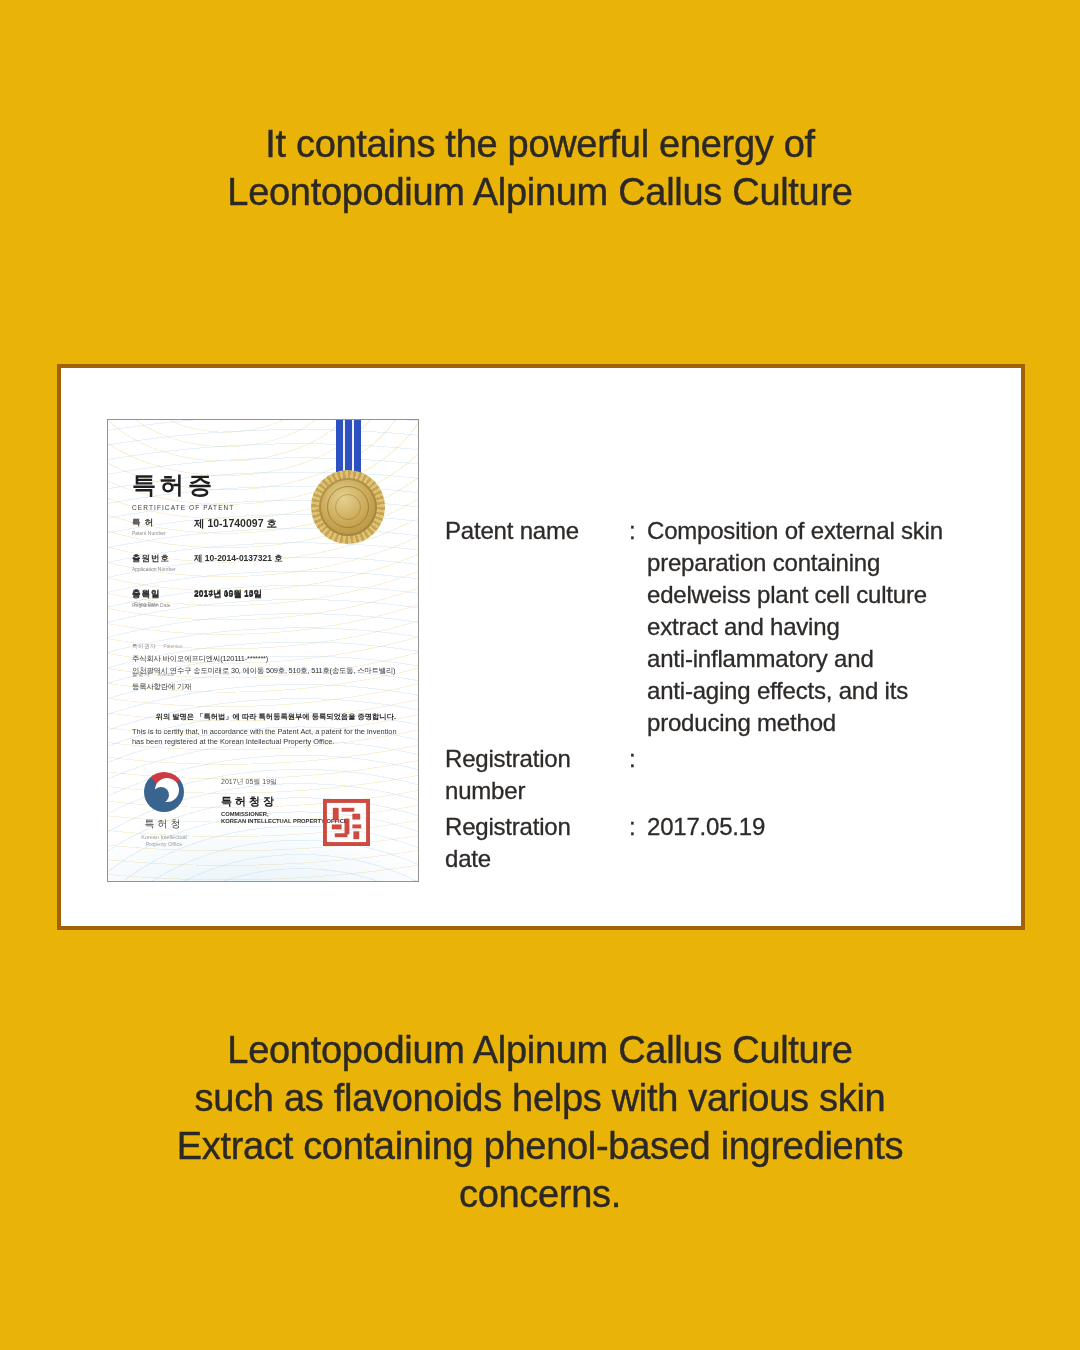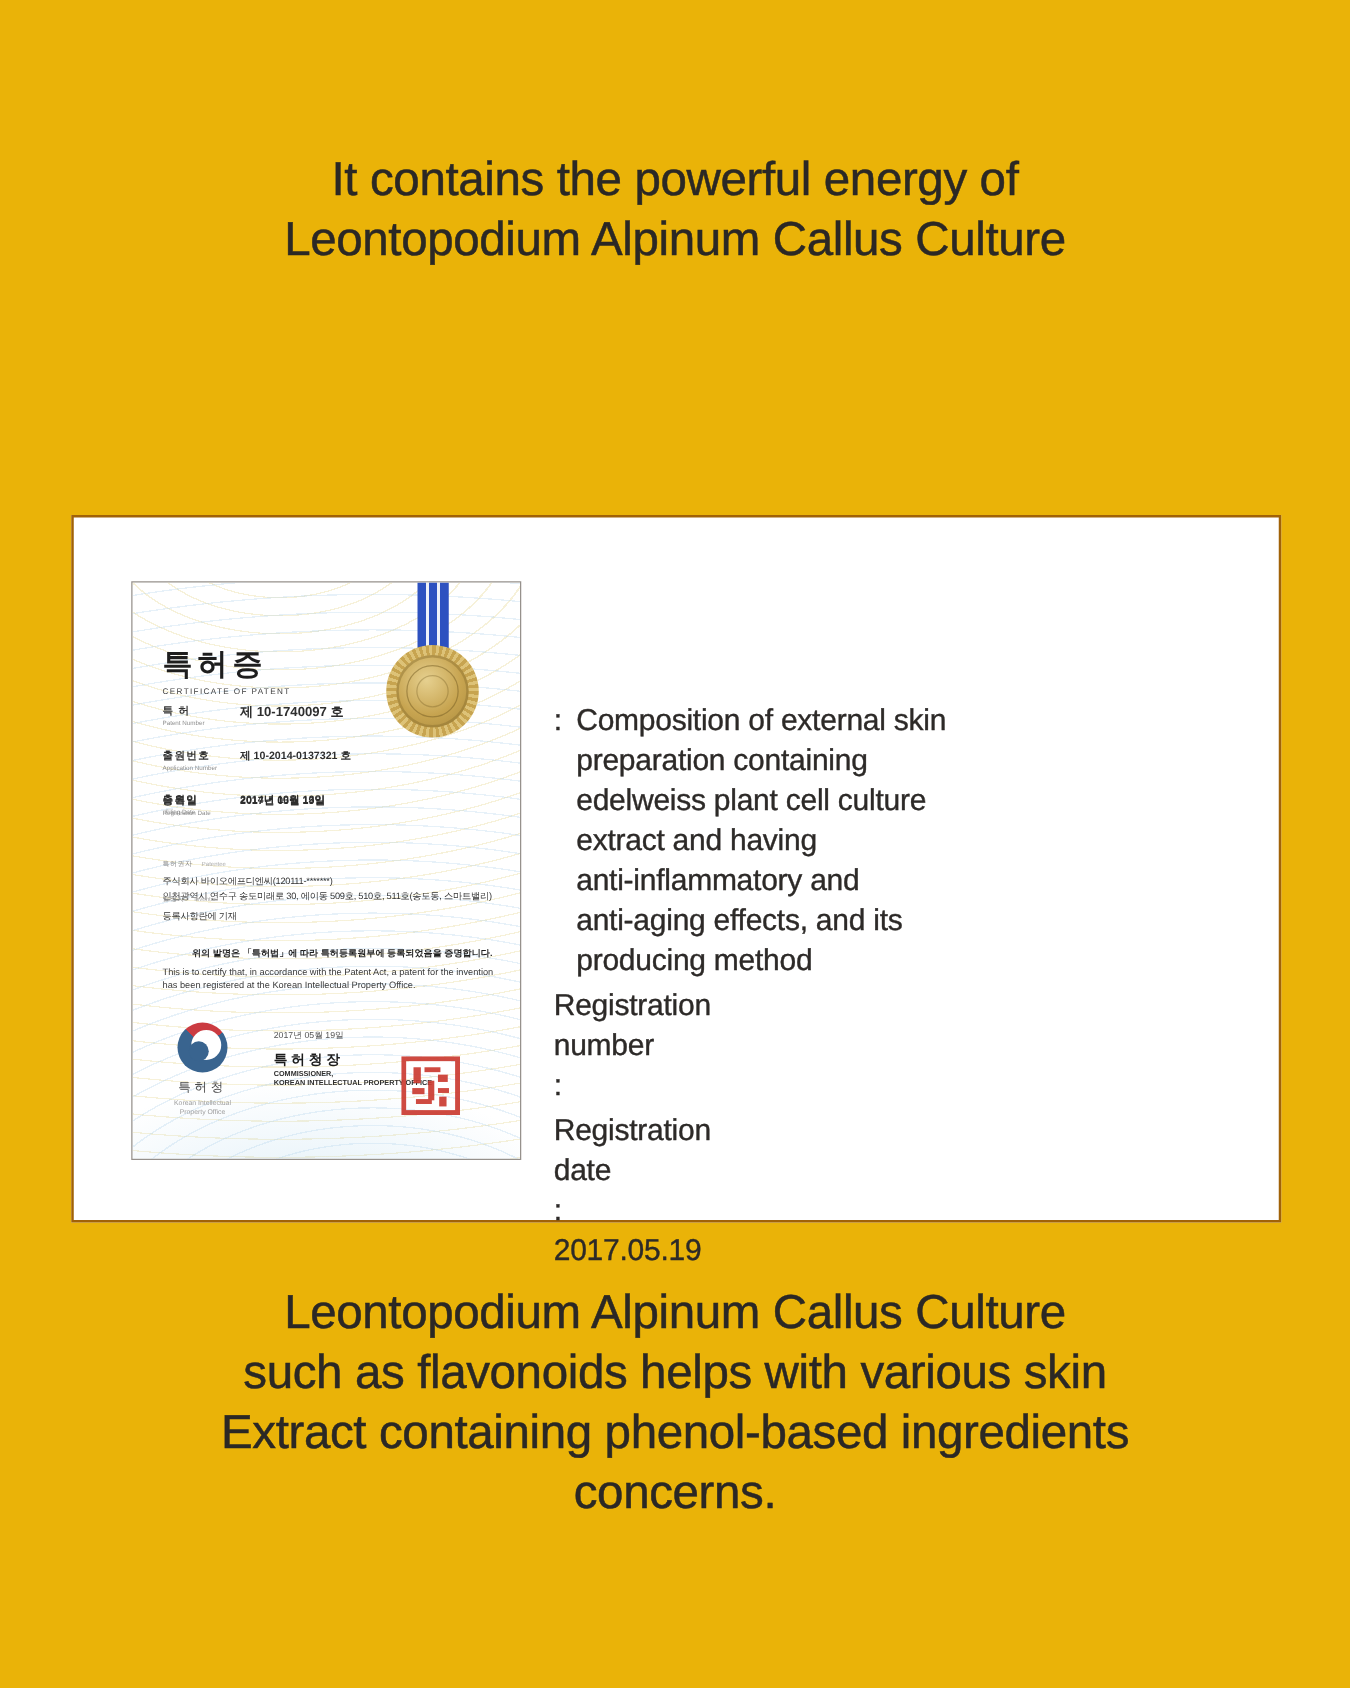--- a/index.html
+++ b/index.html
@@ -12,21 +12,21 @@
   .copy{
     position:absolute;left:0;right:0;text-align:center;
     font-size:38px;line-height:48px;letter-spacing:-0.3px;
     color:#2b2825;-webkit-text-stroke:0.4px #2b2825;
   }
   .copy-intro{top:120px;}
   .copy-outro{top:1026px;}
   
   .panel{
     position:absolute;left:57px;top:364px;width:968px;height:566px;
-    background:#ffffff;border:2px solid #a16207;box-sizing:border-box;margin-top:48px;
+    background:#ffffff;border:4px solid #a16207;box-sizing:border-box;
   }
   
   .certificate{
     position:absolute;left:46px;top:51px;width:310px;height:461px;
     background:#ffffff;border:1px solid #96918c;overflow:hidden;
   }
   .cert-deco{
     position:absolute;inset:0;pointer-events:none;
     background:
       radial-gradient(ellipse 320px 170px at 45% 112%, rgba(186,219,238,0.50), rgba(186,219,238,0) 70%),
@@ -83,21 +83,21 @@
   .kipo-ko{margin-top:5px;font-size:10px;letter-spacing:3px;color:#4a4a4a;}
   .kipo-en{margin-top:3px;font-size:5.5px;line-height:7px;color:#9c9c9c;white-space:pre-line;}
   .seal{position:absolute;left:215px;top:379px;width:47px;height:47px;opacity:.92;}
   
   .details{
     position:absolute;left:384px;top:147px;width:562px;
     font-size:24px;line-height:32px;letter-spacing:-0.2px;
     color:#2d2a28;-webkit-text-stroke:0.3px #2d2a28;
   }
   .detail-row{display:flex;align-items:flex-start;}
-  .detail-row + .detail-row{margin-top:4px;flex-direction:column;}
+  .detail-row + .detail-row{margin-top:4px;}
   .d-label{width:184px;white-space:pre-line;flex:none;}
   .d-colon{width:18px;flex:none;}
   .d-value{flex:1;white-space:pre-line;}
 </style>
 </head>
 <body>
 
 <div class="page">
 
   <div class="copy copy-intro">
@@ -188,20 +188,21 @@
           <rect x="22" y="20" width="5" height="16"></rect>
           <rect x="30" y="26" width="9" height="4"></rect>
           <rect x="12" y="35" width="13" height="4"></rect>
           <rect x="31" y="33" width="6" height="8"></rect>
         </g>
       </svg>
     </div>
 
     <div class="details">
       <div class="detail-row">
+        <div class="d-label">Patent name</div>
         <div class="d-colon">:</div>
         <div class="d-value">Composition of external skin
 preparation containing
 edelweiss plant cell culture
 extract and having
 anti-inflammatory and
 anti-aging effects, and its
 producing method</div>
       </div>
       <div class="detail-row">

